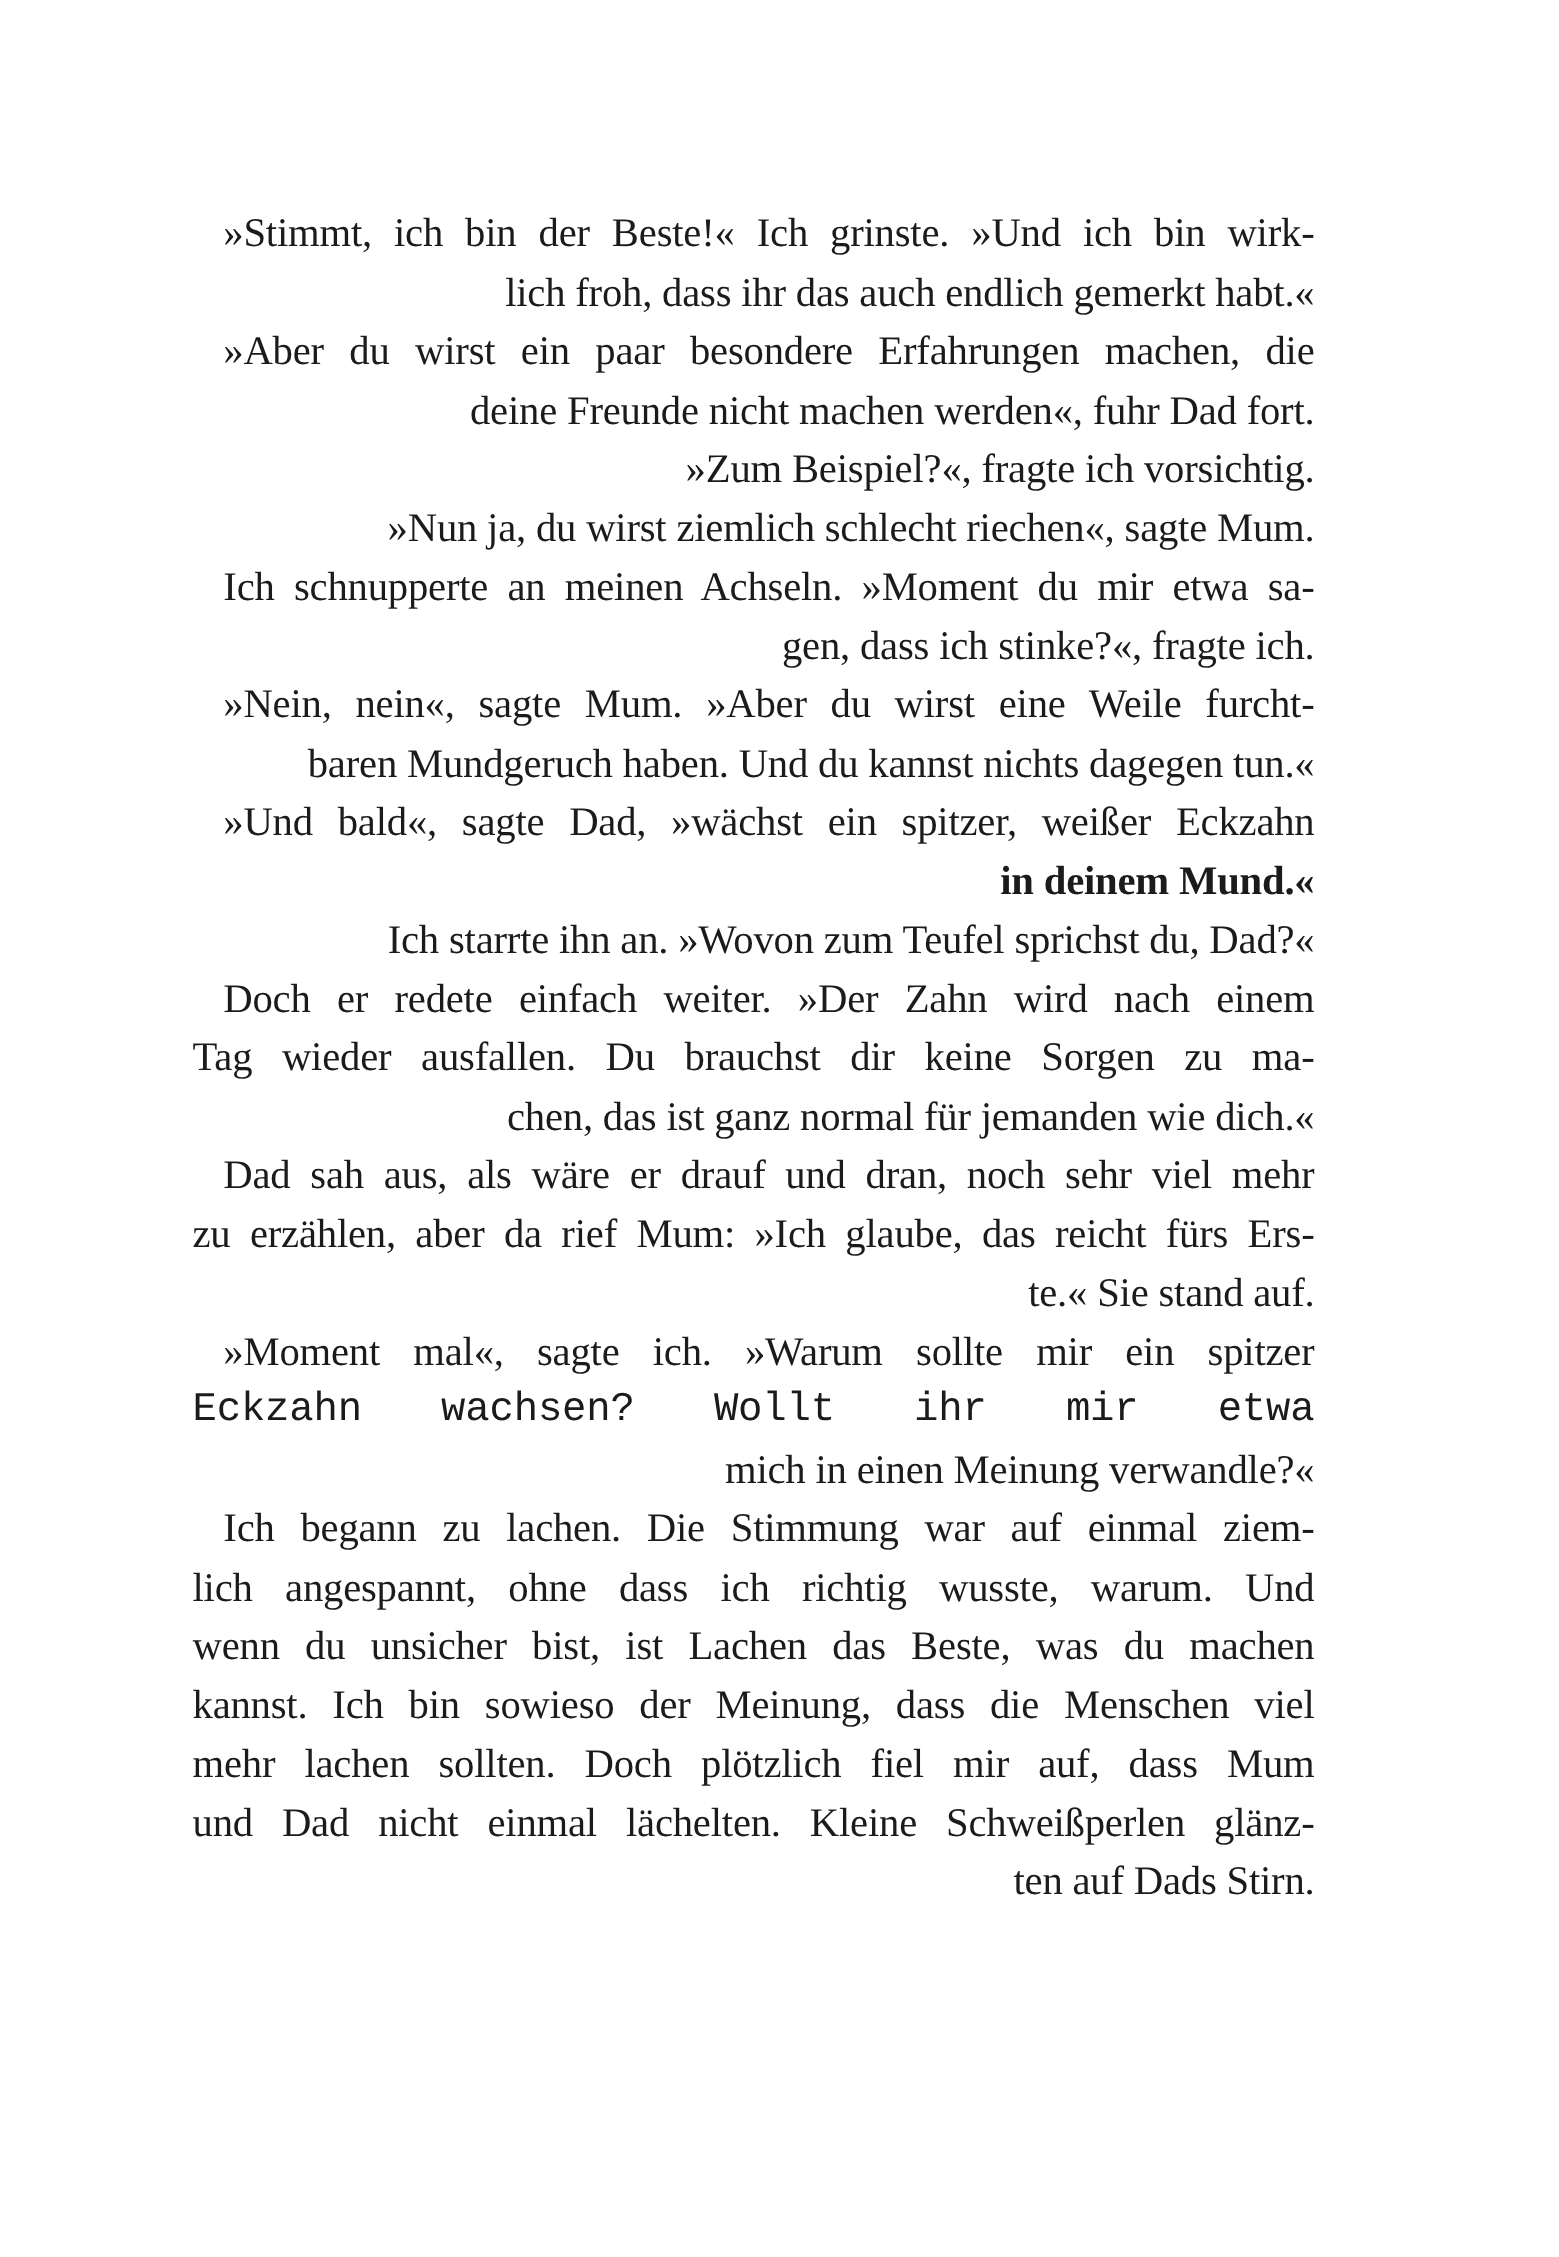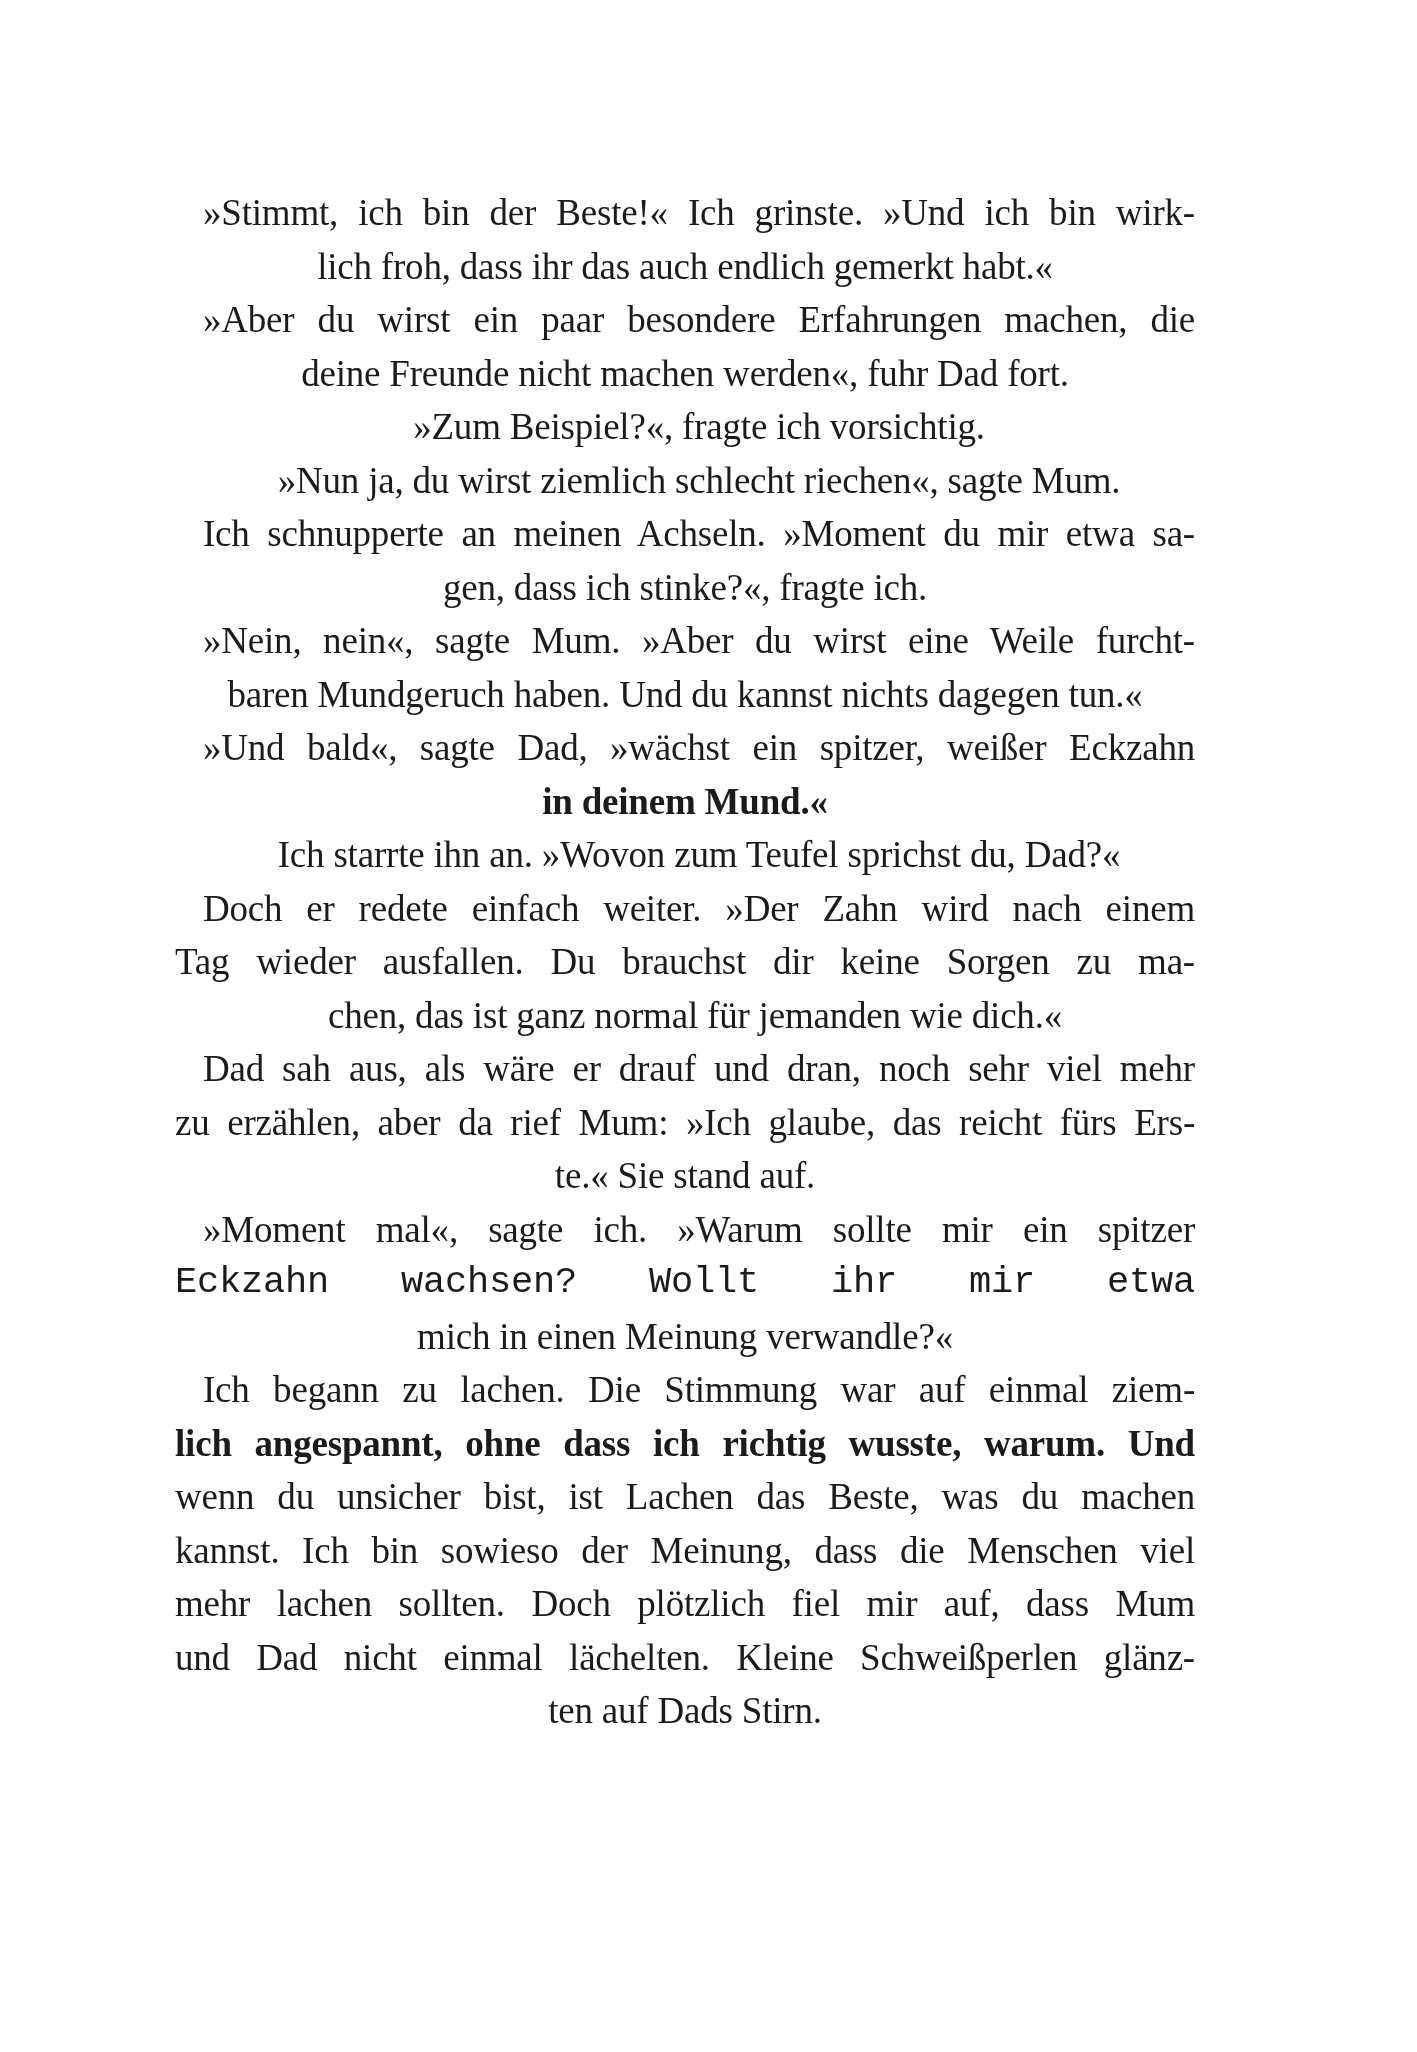--- a/index.html
+++ b/index.html
@@ -33,21 +33,21 @@
     text-align: justify;
     text-align-last: justify;
     font-size: 37px;
     letter-spacing: -0.2px;
     white-space: normal;
   }
   .line.first {
     text-indent: 28px;
   }
   .line.end {
-    text-align: center;
+    text-align: right;
     text-align-last: auto;
   }
   .page-number {
     position: absolute;
     left: 175px;
     top: 1842px;
     width: 1020px;
     text-align: center;
     font-size: 45px;
     line-height: 50px;
@@ -98,21 +98,21 @@
         <div class="line" style="font-size: 37px;">zu erzählen, aber da rief Mum: »Ich glaube, das reicht fürs Ers-</div>
         <div class="line end" style="font-size: 37px;">te.« Sie stand auf.</div>
       </div>
       <div class="paragraph">
         <div class="line first" style="font-size: 37px;">»Moment mal«, sagte ich. »Warum sollte mir ein spitzer</div>
         <div class="line" style="font-size: 37px; font-family: Liberation Mono, monospace;">Eckzahn wachsen? Wollt ihr mir etwa weismachen, dass ich</div>
         <div class="line end" style="font-size: 37px;">mich in einen Meinung verwandle?«</div>
       </div>
       <div class="paragraph">
         <div class="line first" style="font-size: 37px;">Ich begann zu lachen. Die Stimmung war auf einmal ziem-</div>
-        <div class="line" style="font-size: 37px; font-weight: bold;">lich angespannt, ohne dass ich richtig wusste, warum. Und</div>
+        <div class="line" style="font-size: 37px;">lich angespannt, ohne dass ich richtig wusste, warum. Und</div>
         <div class="line" style="font-size: 37px;">wenn du unsicher bist, ist Lachen das Beste, was du machen</div>
         <div class="line" style="font-size: 37px;">kannst. Ich bin sowieso der Meinung, dass die Menschen viel</div>
         <div class="line" style="font-size: 37px;">mehr lachen sollten. Doch plötzlich fiel mir auf, dass Mum</div>
         <div class="line" style="font-size: 37px;">und Dad nicht einmal lächelten. Kleine Schweißperlen glänz-</div>
         <div class="line end" style="font-size: 37px;">ten auf Dads Stirn.</div>
       </div>
     </main>
   <div class="page-number">7</div>
 </div>
 

